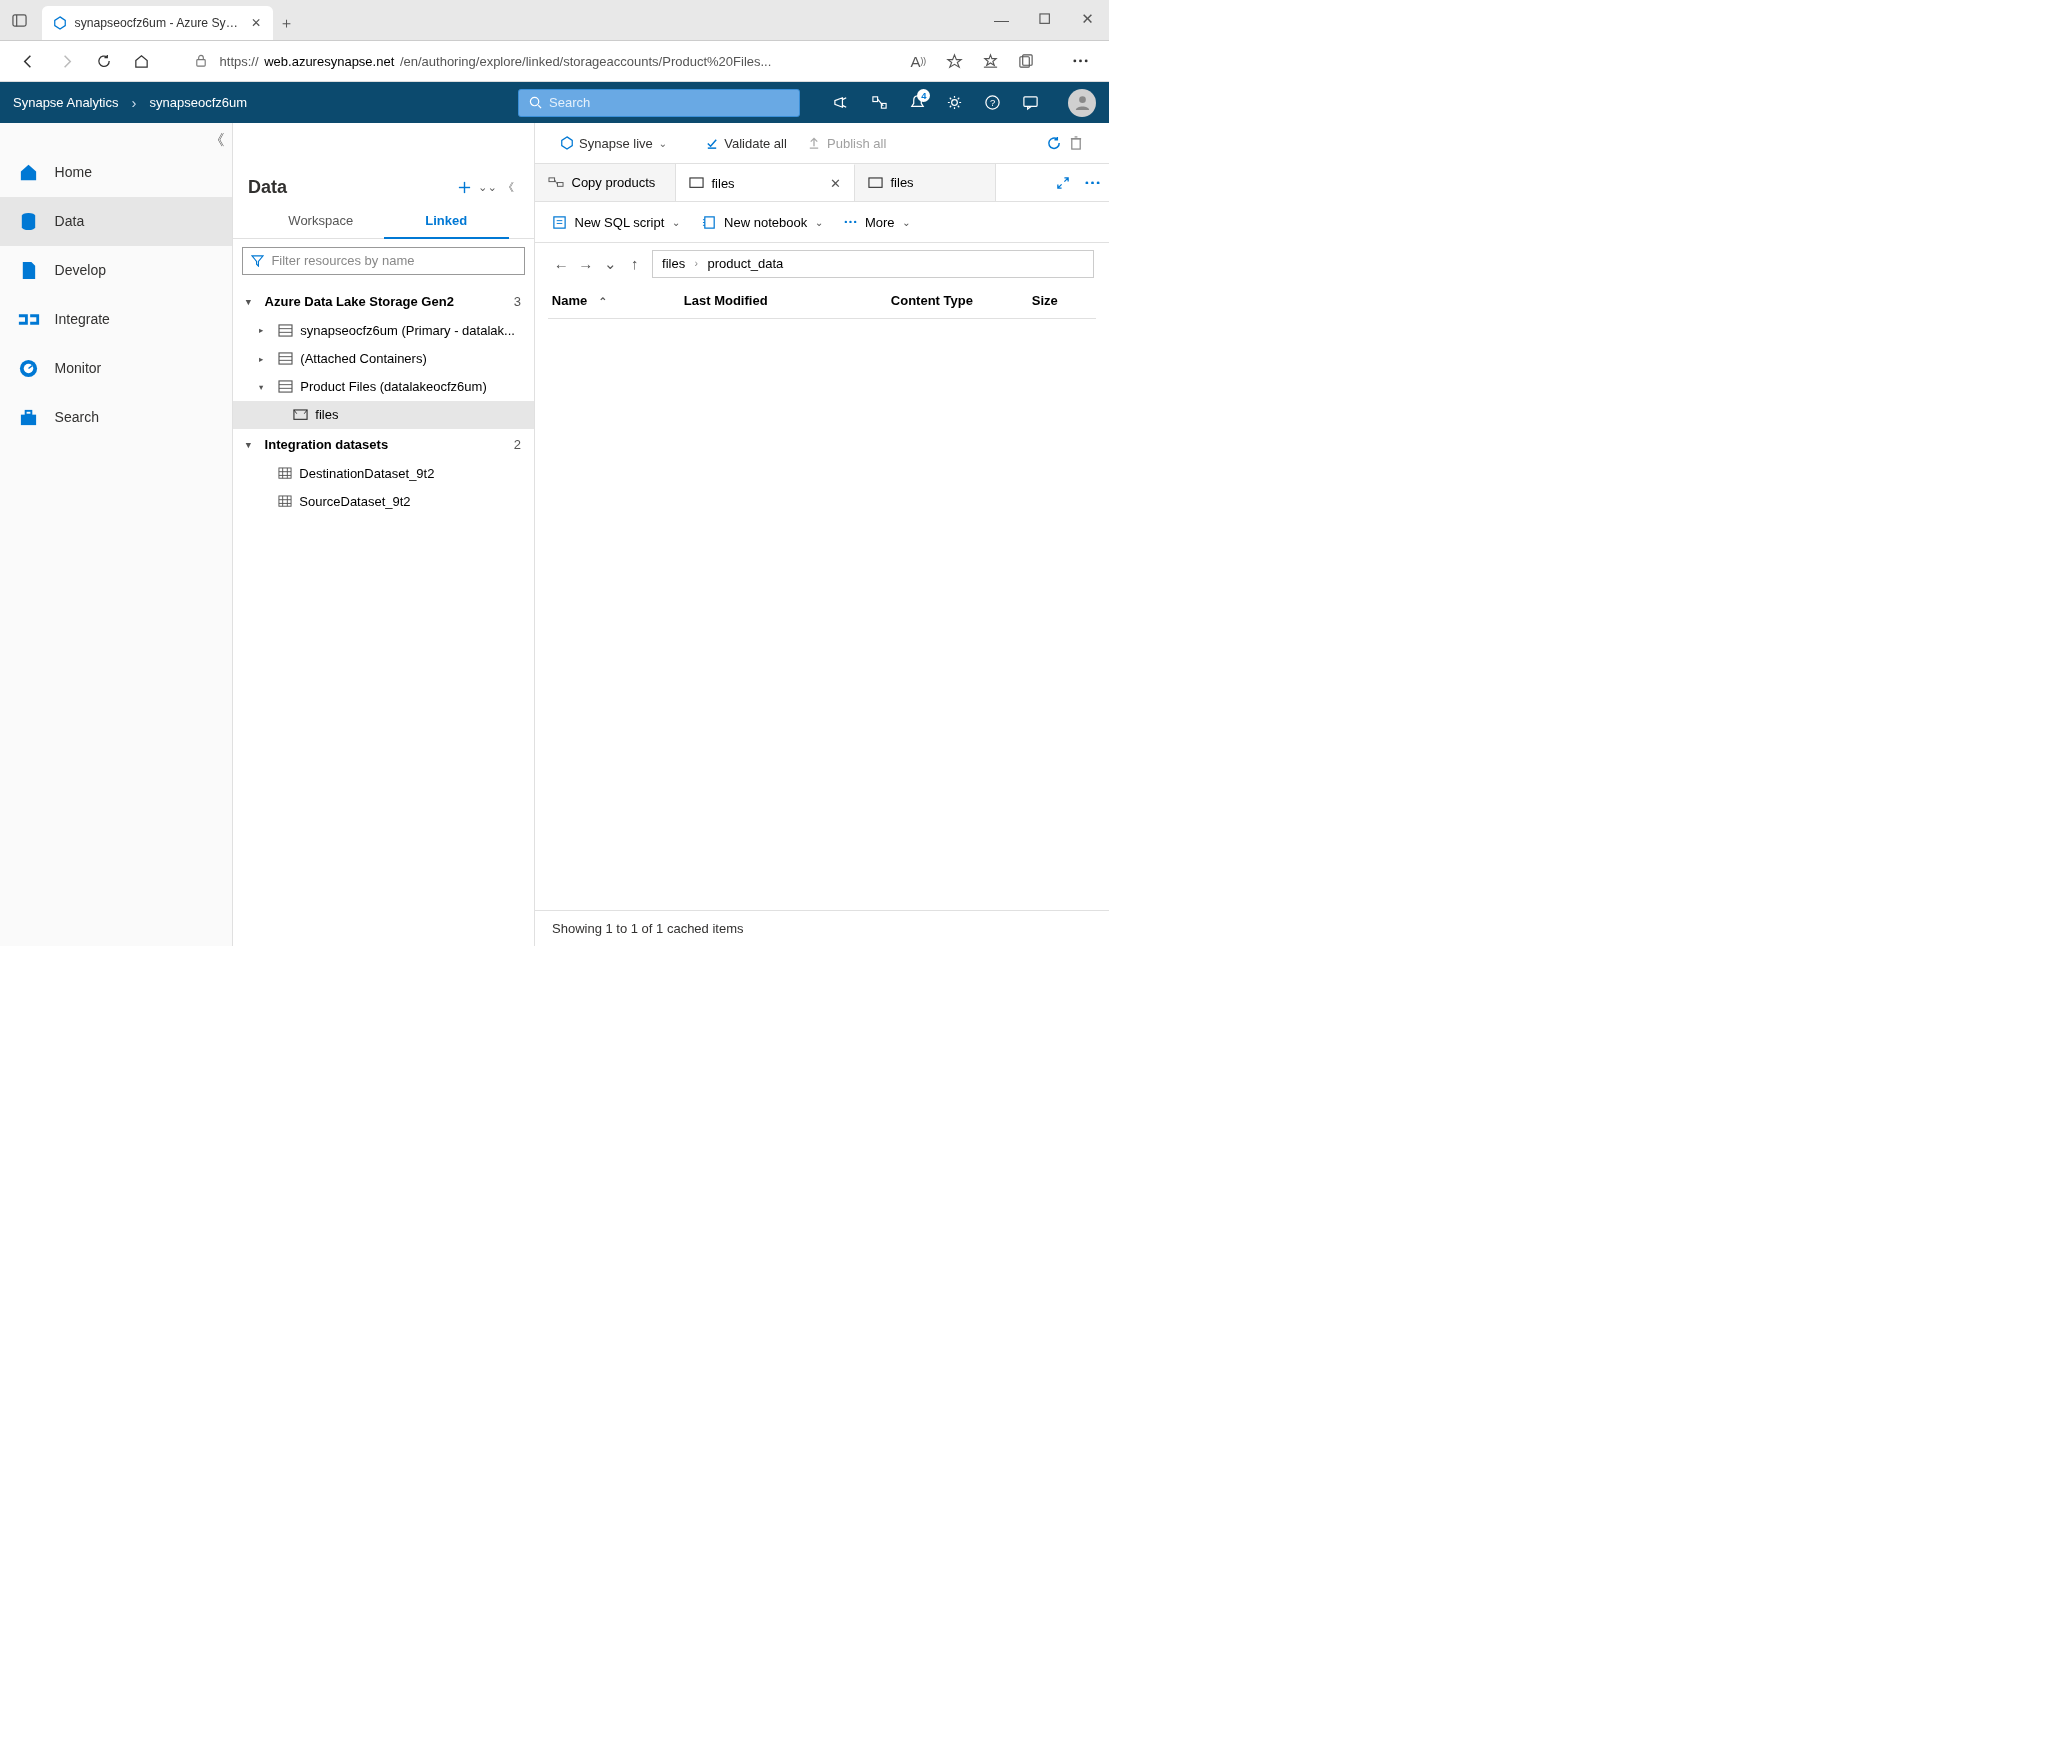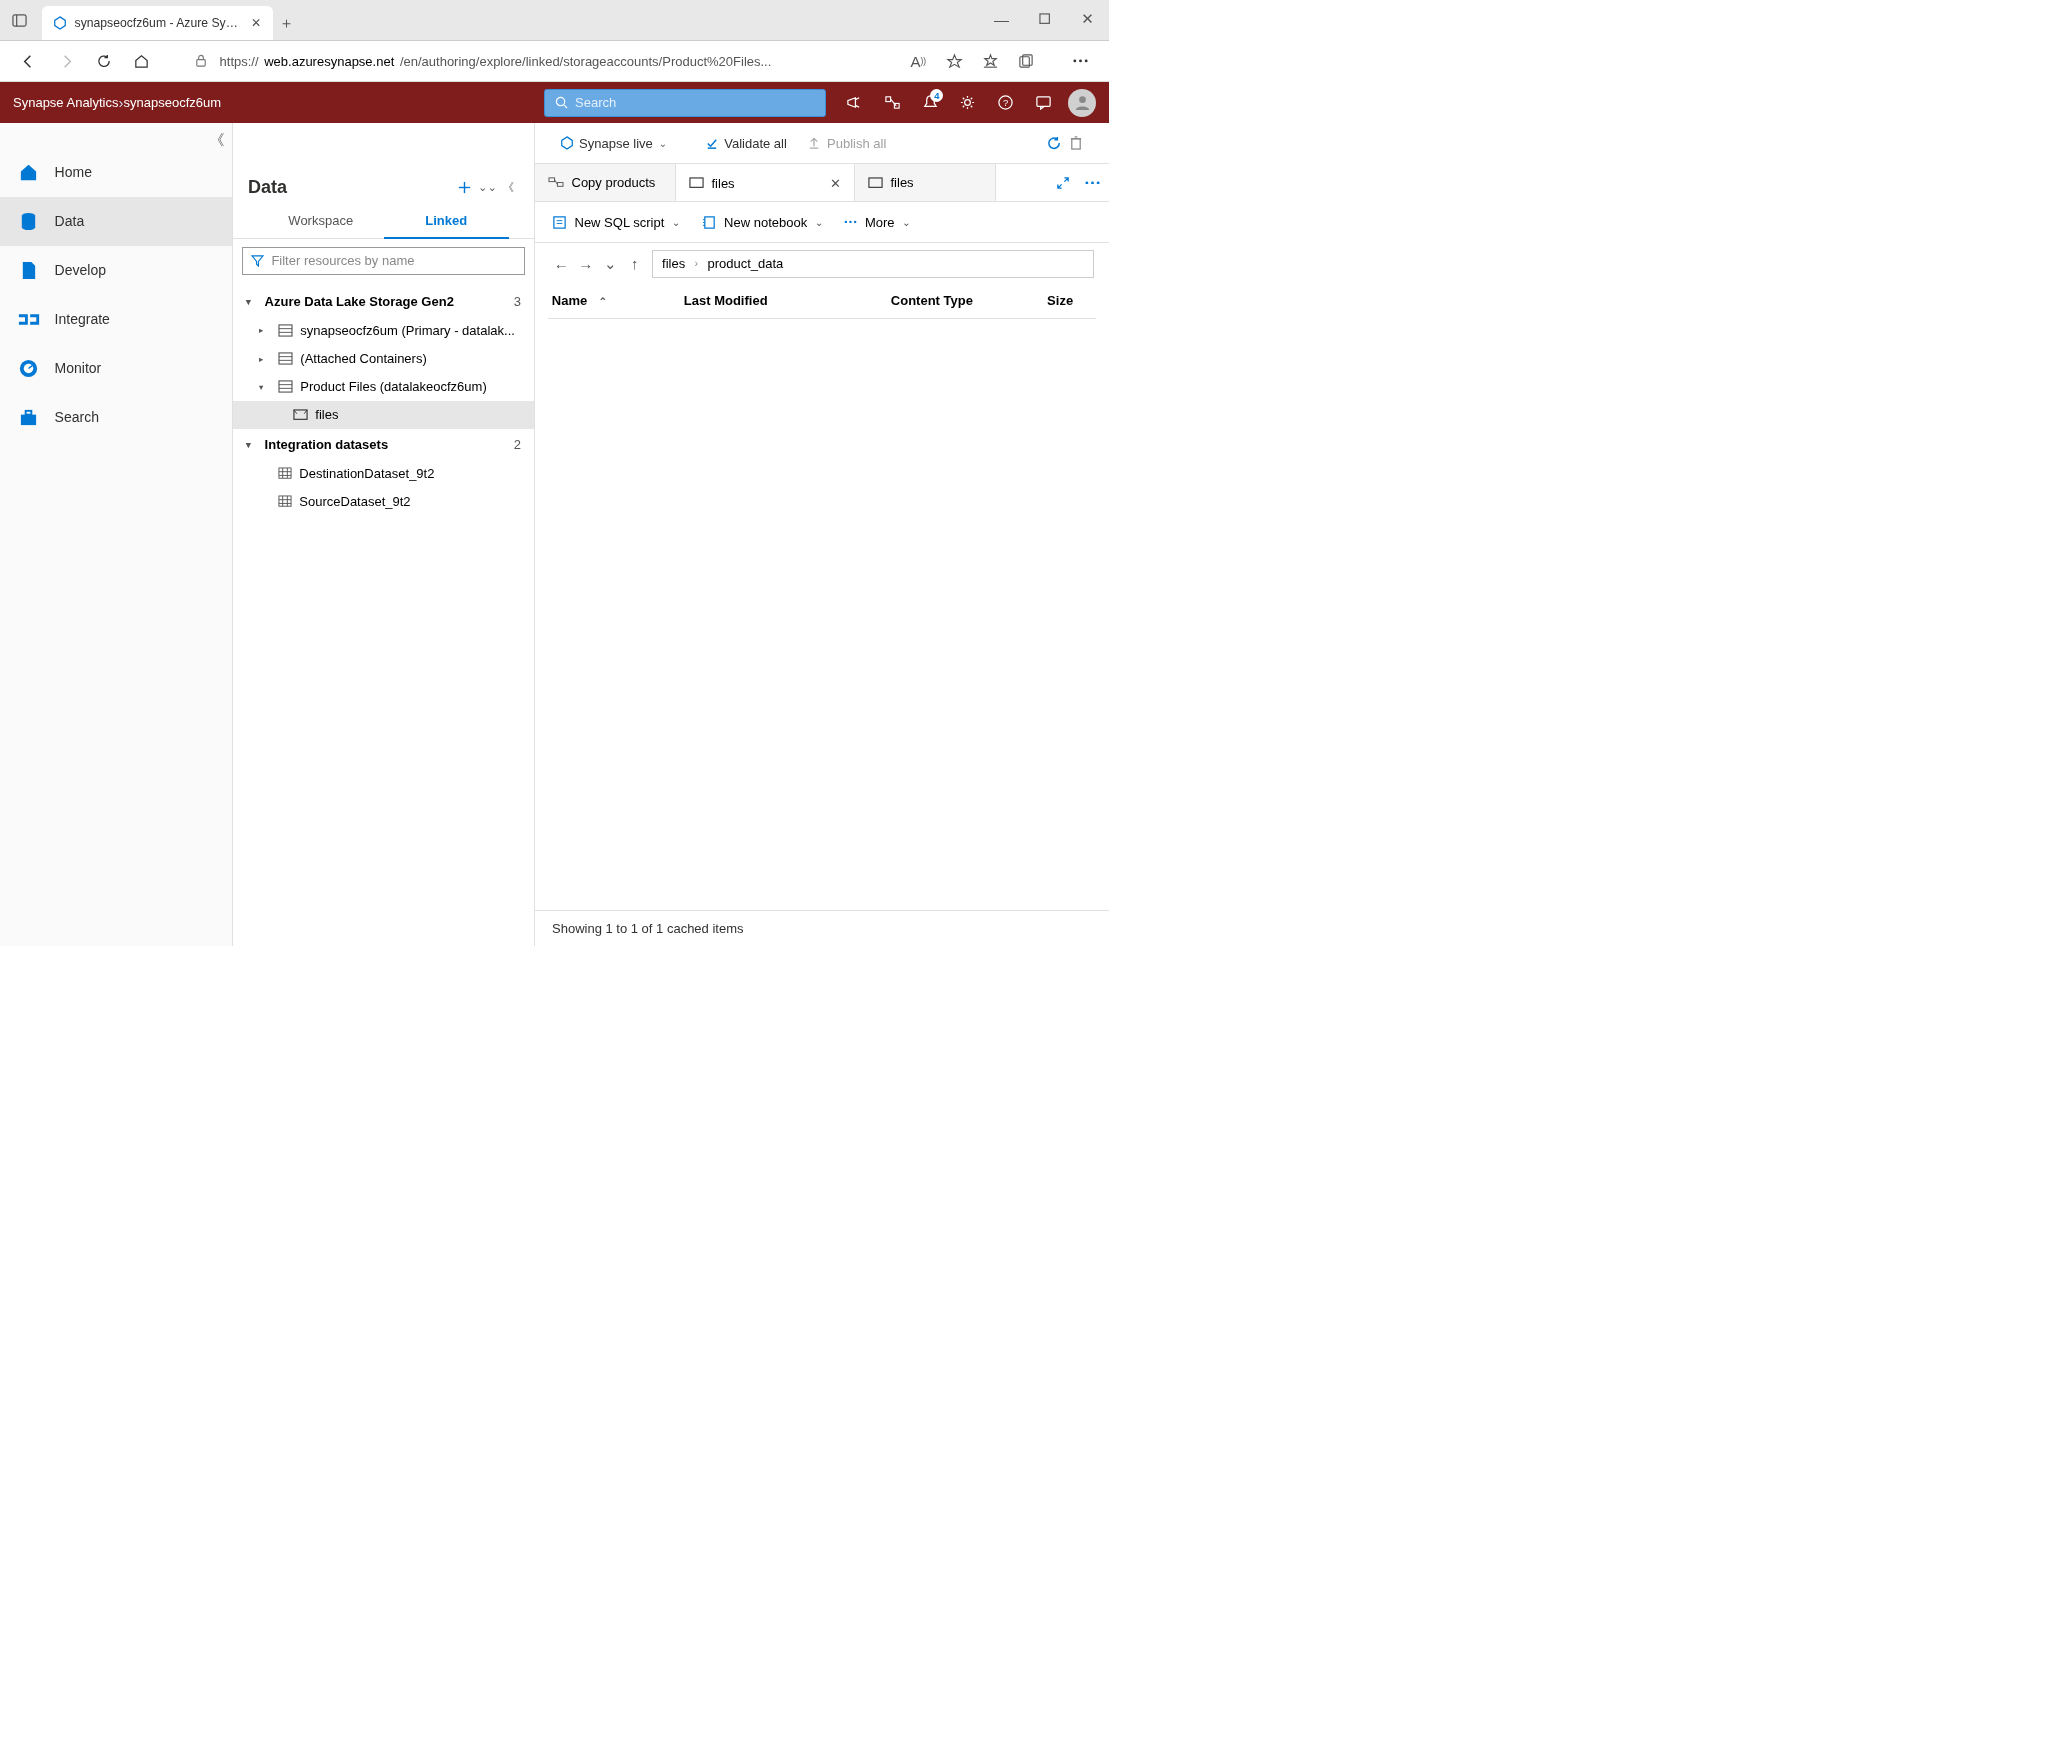--- a/index.html
+++ b/index.html
@@ -19,21 +19,21 @@
   .addr-btn { width:34px; height:34px; display:flex; align-items:center; justify-content:center; color:#555; border-radius:3.8px;}
   .addr-btn.disabled { color:#bbb; }
   .addr-url { flex:1; font-size:13px; color:#333; padding:0 7.5px; display:flex; align-items:center; gap:5.6px; overflow:hidden; white-space:nowrap;}
   .addr-url .host { color:#555; }
   .addr-url .bold { color:#000; font-weight:500;}
   .lock-ic { color:#777;}
   .addr-right { display:flex; gap:1.9px;}
   .addr-right .addr-btn { color:#555;}
 
   
-  .app-header { height:41px; background:#7f1d1d; display:flex; align-items:center; color:#fff; padding:0 13px; position:relative;}
+  .app-header { height:41px; background:#0c4a6e; display:flex; align-items:center; color:#fff; padding:0 13px; gap:13px; position:relative;}
   .bc { font-size:13px;}
   .bc-sep { color:#cde;}
   .search-wrap { margin-left:auto; display:flex; }
   .search-box { background:#69a9e4; border:0.9px solid #3a8fd8; width:282px; height:28px; border-radius:2.8px; display:flex; align-items:center; padding:0 9.4px; font-size:13px; color:#fff; gap:7.5px;}
   .search-box input { background:transparent; border:none; outline:none; color:#fff; font-size:13px; flex:1;}
   .search-box input::placeholder { color:#e4f0fb;}
   .hdr-icons { display:flex; gap:3.8px; margin-left:11.3px;}
   .hdr-ic { width:34px; height:34px; display:flex; align-items:center; justify-content:center; color:#fff; position:relative;}
   .badge { position:absolute; top:3.8px; right:3.8px; background:#fff; color:#0078d4; font-size:9.4px; width:13px; height:13px; border-radius:6.6px; display:flex; align-items:center; justify-content:center; font-weight:600;}
   .avatar { width:28px; height:28px; border-radius:50%; background:#d0d0d0; display:flex; align-items:center; justify-content:center; margin-left:7.5px;}
@@ -105,21 +105,21 @@
   .crumb-box { border:0.9px solid #ccc; height:28px; display:flex; align-items:center; padding:0 9.4px; font-size:13px; flex:1; gap:9.4px;}
   .crumb-box .seg { cursor:pointer;}
   .crumb-box .sep { color:#888; font-size:10.4px;}
 
   .file-table { flex:1; display:flex; flex-direction:column; padding:0 13px;}
   .ft-head { display:flex; padding:9.4px 3.8px; border-bottom:0.9px solid #e0e0e0; font-size:13px; font-weight:600;}
   .ft-row { display:flex; padding:9.4px 3.8px; font-size:13px; background:#f3f3f3;}
   .c-name { width:132px; display:flex; align-items:center; gap:7.5px;}
   .c-mod  { width:207px;}
   .c-type { width:141px;}
-  .c-size { flex:1; text-align:center; padding-right:3.8px;}
+  .c-size { flex:1; text-align:left; padding-right:3.8px;}
   .sort-ic { color:#555; font-size:10.4px; margin-left:3.8px;}
 
   .footer { height:36px; display:flex; align-items:center; padding:0 17px; font-size:13px; color:#323130; border-top:0.9px solid #e0e0e0;}
 
   svg { display:block;}
 </style>
 </head>
 <body>
 
 <div class="chrome">

